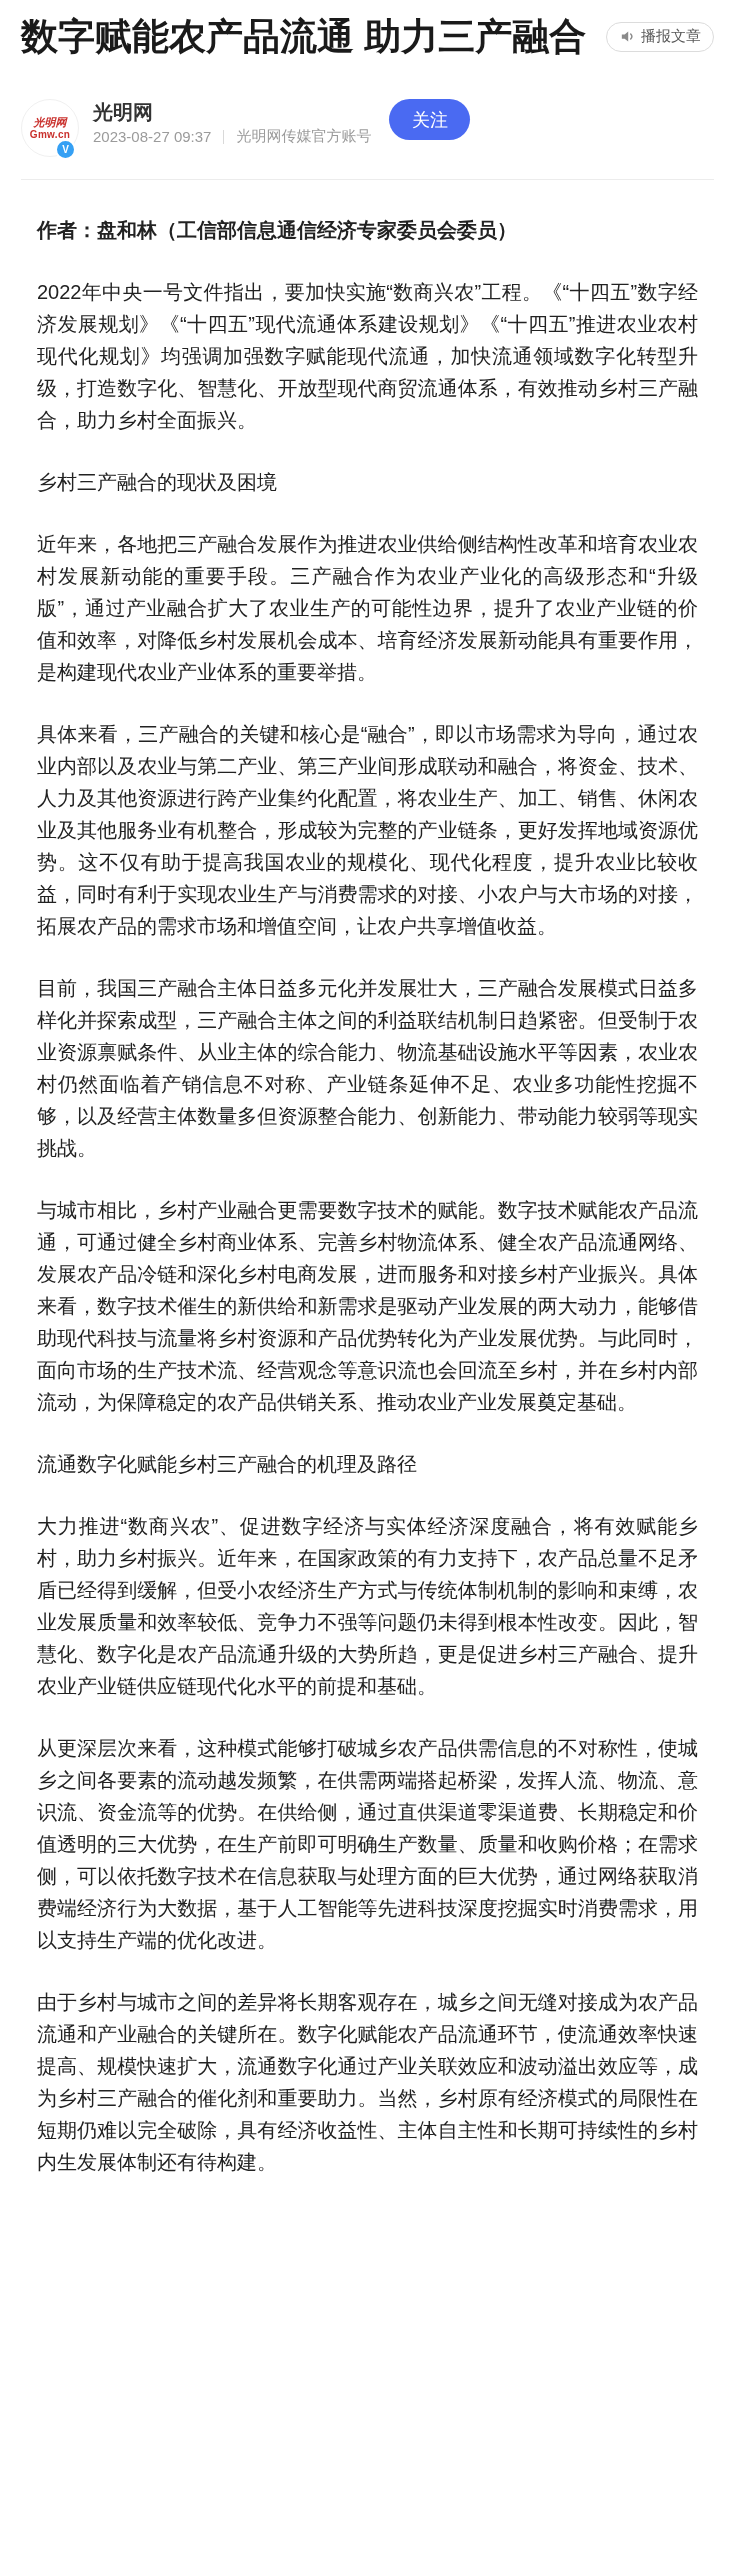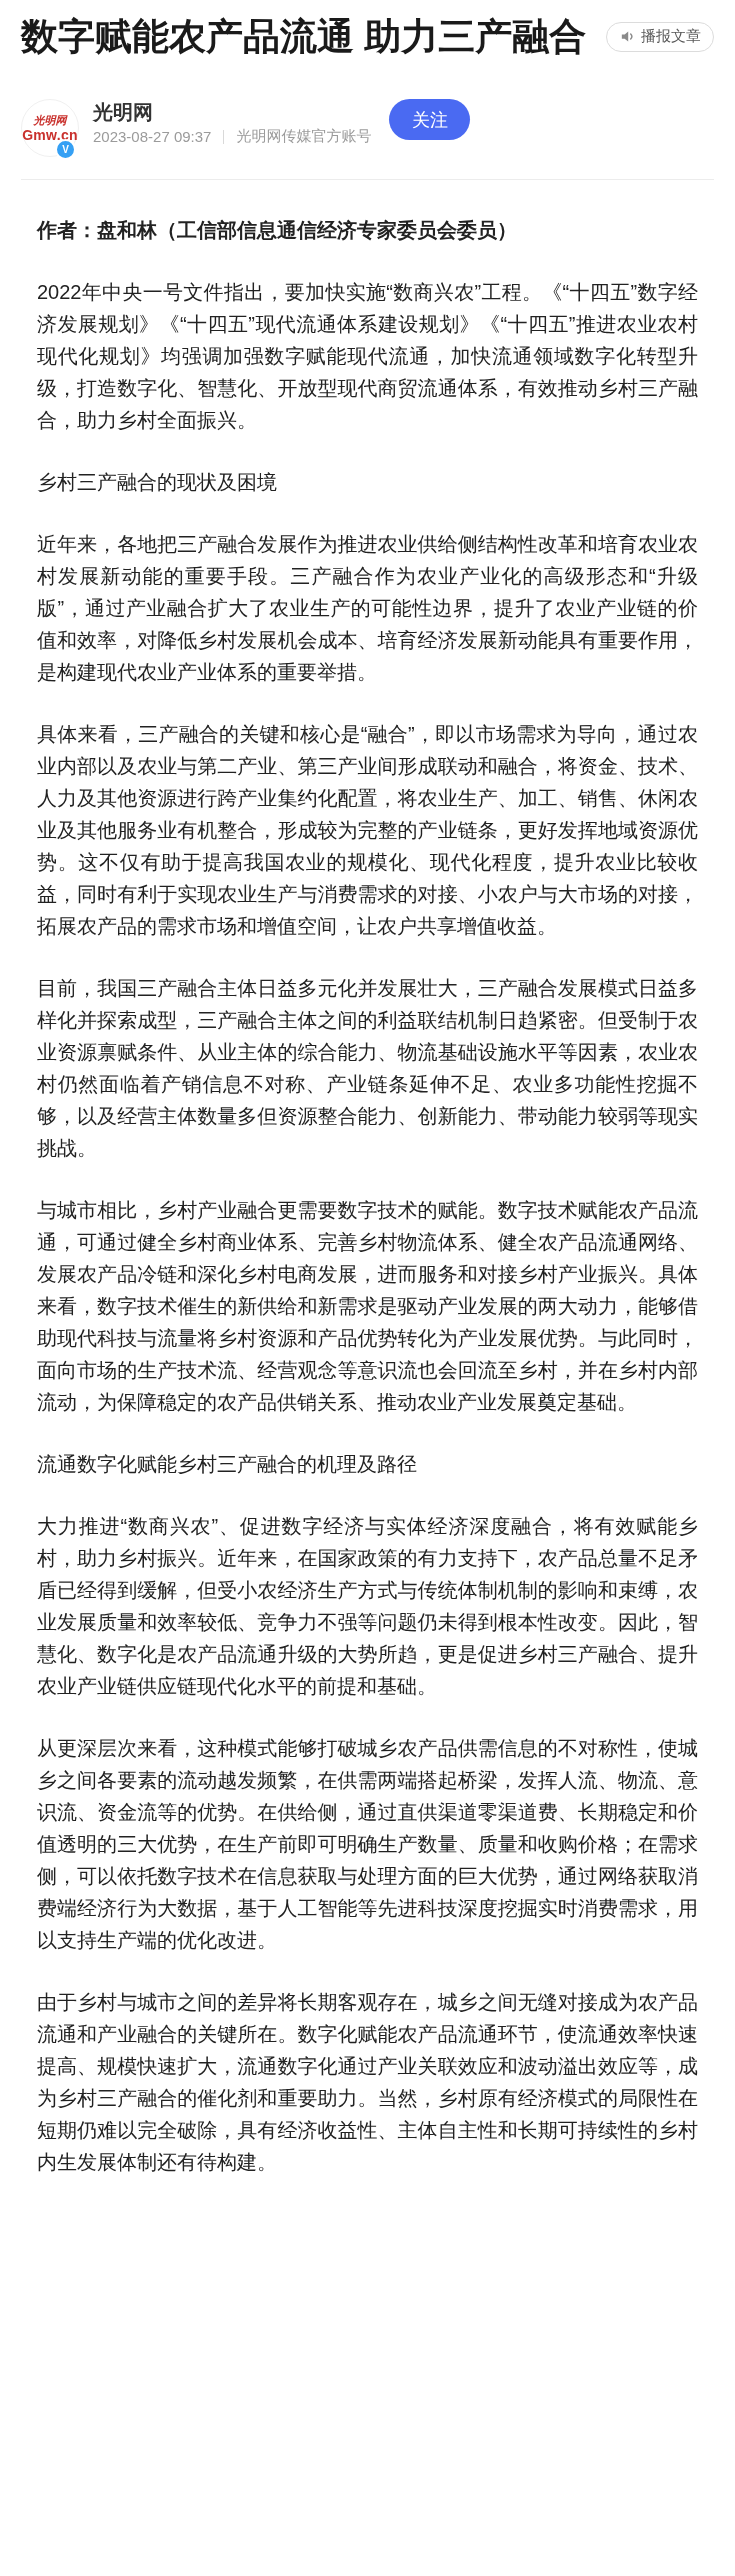--- a/index.html
+++ b/index.html
@@ -68,21 +68,21 @@
   .avatar-script {
     display: block;
     font-family: "Liberation Serif", "DejaVu Serif", serif;
     font-style: italic;
     font-size: 11px;
     font-weight: 700;
   }
   .avatar-domain {
     display: block;
     margin-top: 2px;
-    font-size: 14px;
+    font-size: 10px;
     font-weight: 700;
     letter-spacing: 0.3px;
   }
   .verified-badge {
     position: absolute;
     right: 2px;
     bottom: -4px;
     width: 17px;
     height: 17px;
     border-radius: 50%;

